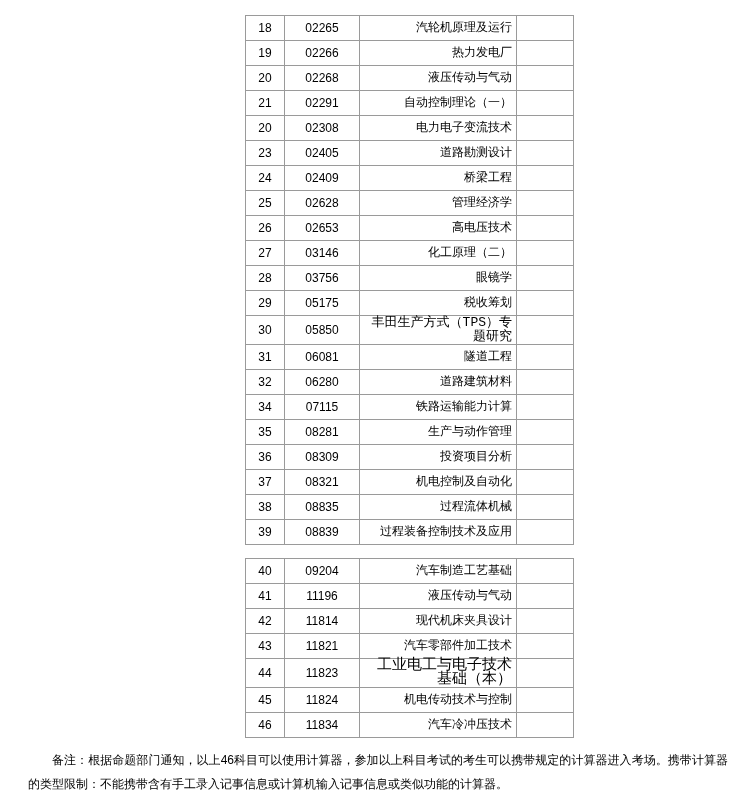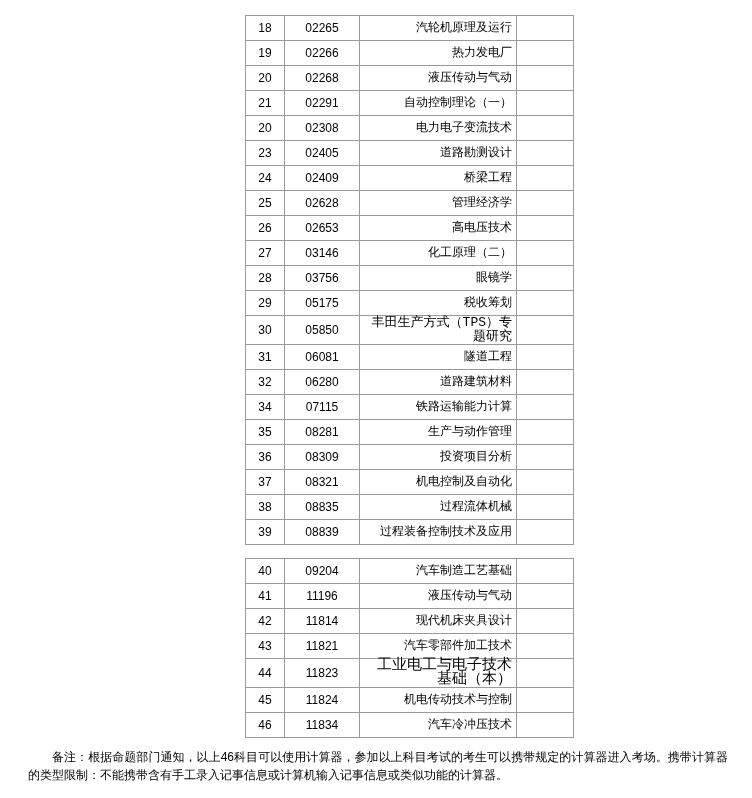--- a/index.html
+++ b/index.html
@@ -57,21 +57,21 @@
   }
   .table-gap {
     height: 13px;
   }
   .note {
     position: absolute;
     left: 28px;
     top: 748px;
     width: 700px;
     font-size: 12px;
-    line-height: 18px;
+    line-height: 24px;
     text-align: justify;
   }
   .note .indent {
     text-indent: 24px;
     display: block;
   }
 </style>
 </head>
 <body>
 

